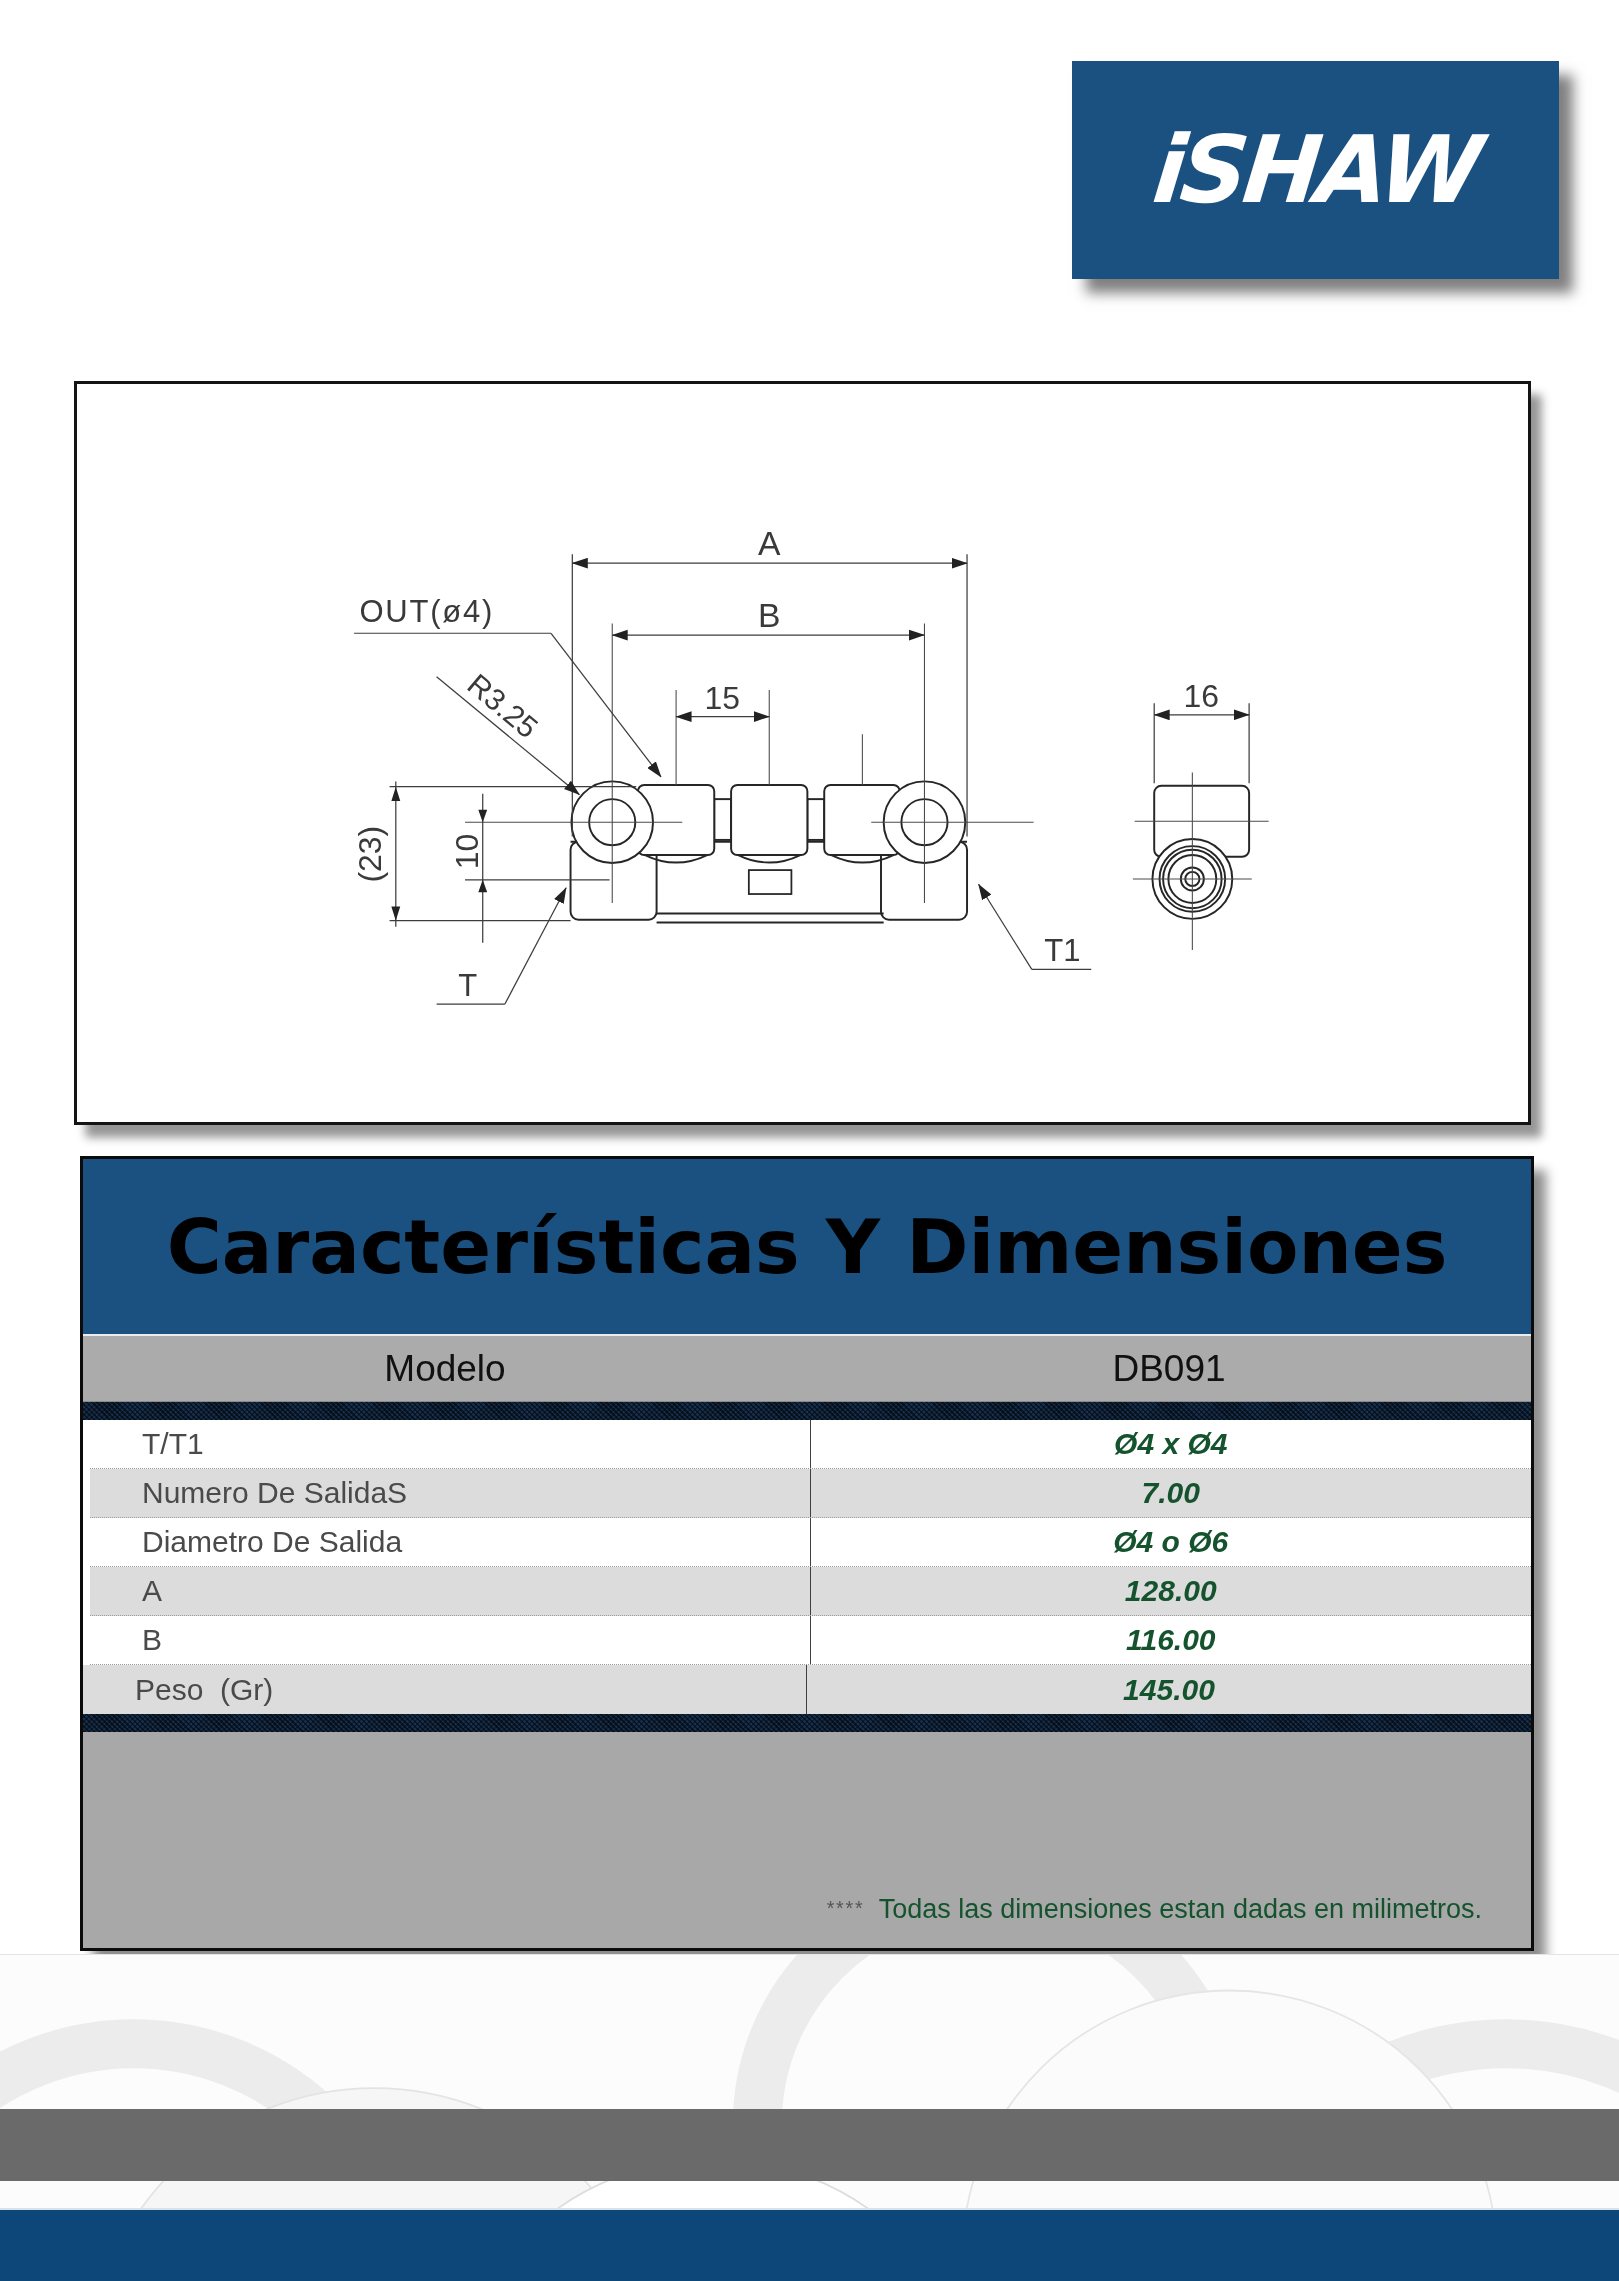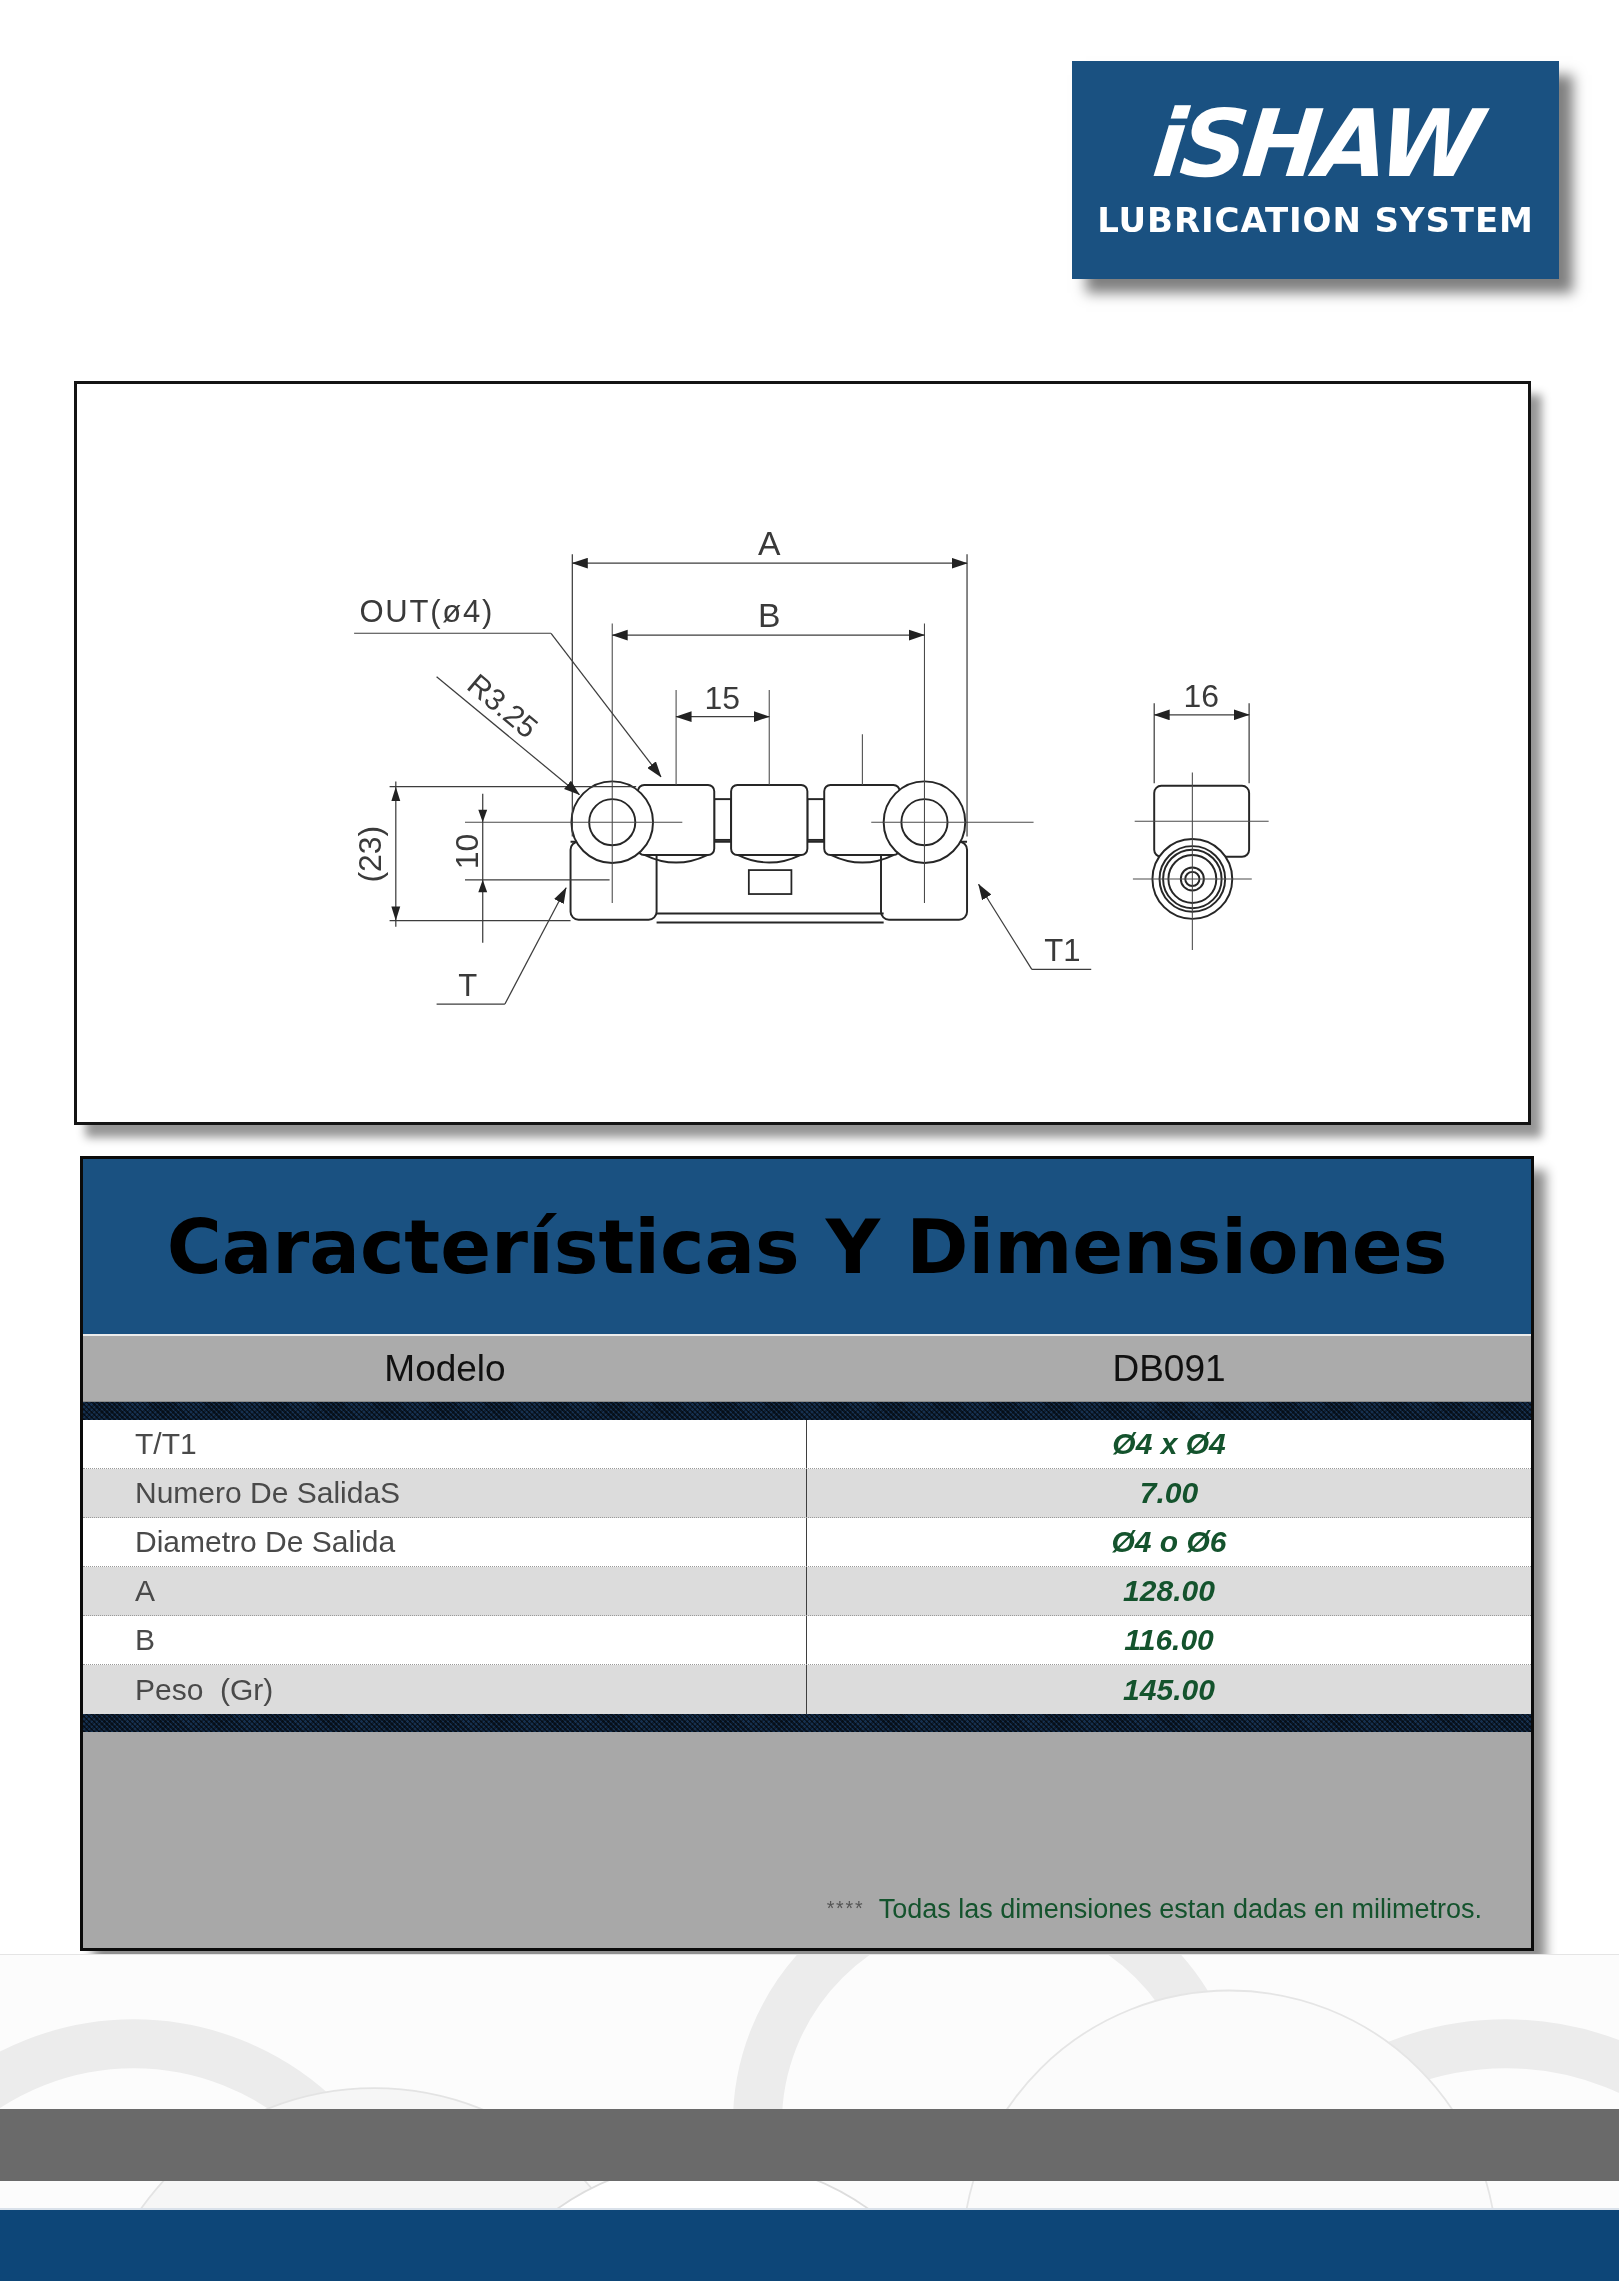--- a/index.html
+++ b/index.html
@@ -66,21 +66,21 @@
   }
   .navy-bar {
     height:18px; background-color:#16304F;
     background-image:
       repeating-linear-gradient(45deg, rgba(0,0,0,.55) 0 1.8px, transparent 1.8px 3.6px),
       repeating-linear-gradient(-45deg, rgba(0,0,0,.35) 0 1.8px, transparent 1.8px 3.6px);
   }
   .spec-rows { display:grid; grid-auto-rows:49px; }
   .spec-row { display:grid; grid-template-columns:50% 50%; background:#fff; }
   .spec-row.alt { background:#DCDCDC; }
-  .spec-row:not(:last-child) { border-bottom:1.8px dotted #9a9a9a; }
+  .spec-row:not(:last-child) { border-bottom:1.8px dotted #9a9a9a;margin-left:7px; }
   .spec-row .label {
     display:flex; align-items:center; padding-left:52px;
     font-size:30px; color:#4a4a4a; border-right:1.8px solid #3f3f3f;
     white-space:pre-wrap;
   }
   .spec-row .value {
     display:flex; align-items:center; justify-content:center;
     font-size:30px; color:#14532d; font-weight:bold; font-style:italic;
   }
   .spec-footer {
@@ -107,21 +107,20 @@
   .band-blue {
     position:absolute; left:0; top:2208px; width:1619px; height:73px;
     background:#0D4678; border-top:2.7px solid #d9e1ea; z-index:2;
   }
 </style>
 </head>
 <body>
 
 <div class="logo-box">
   <div class="logo-brand">iSHAW</div>
-  <div class="logo-sub">LUBRICATION SYSTEM</div>
 </div>
 
 <div class="drawing-panel">
   <svg viewBox="0 0 1635 832">
     <defs>
       <marker id="ar" viewBox="0 0 12 8" refX="11.5" refY="4" markerWidth="13" markerHeight="9" orient="auto-start-reverse">
         <path d="M0 0 L12 4 L0 8 Z" fill="#222"></path>
       </marker>
     </defs>
 

